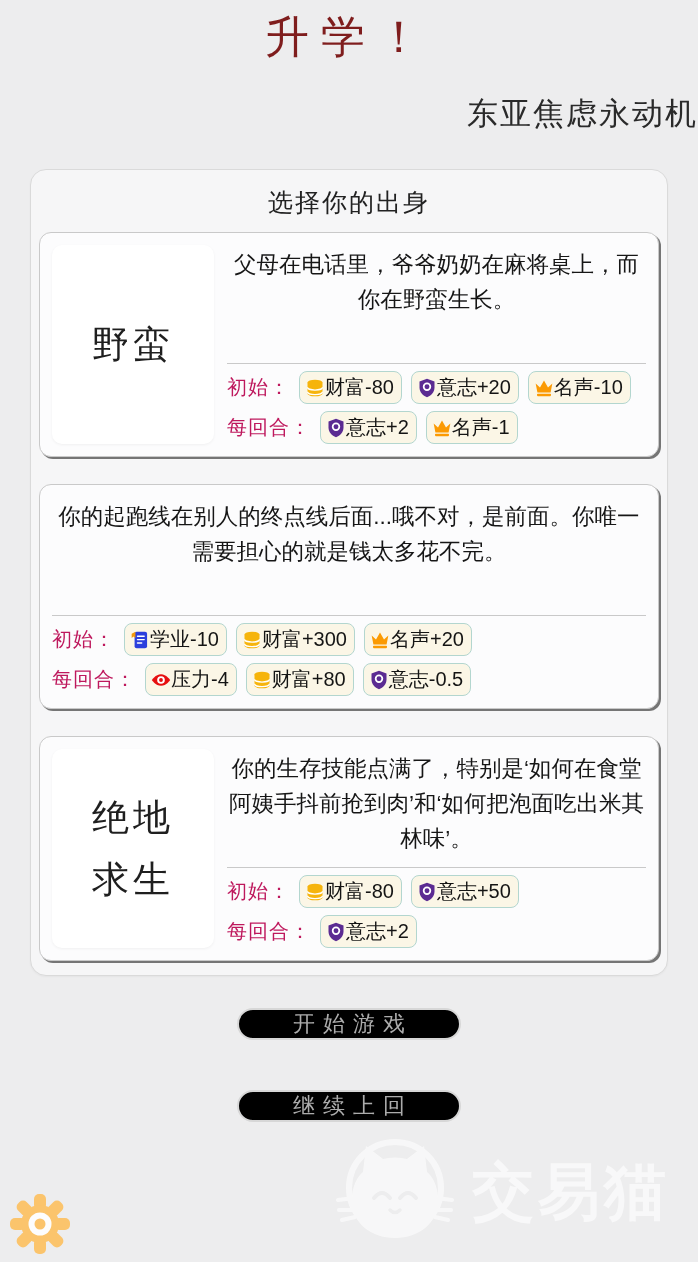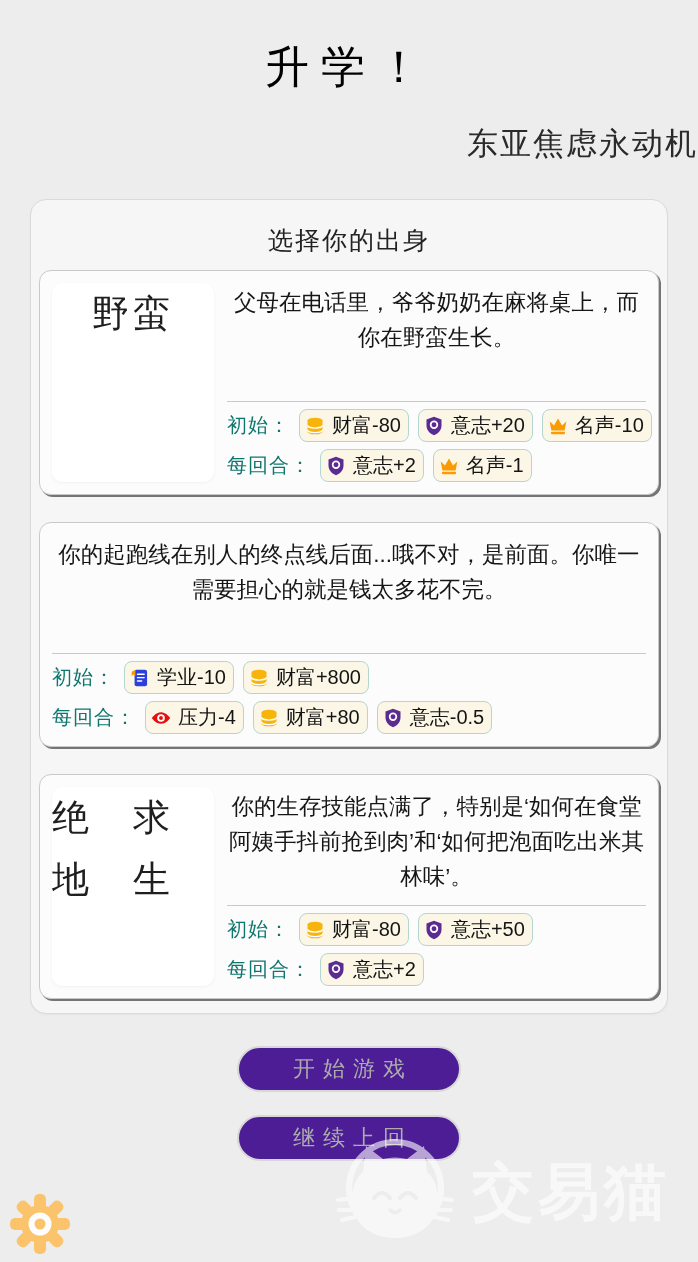--- a/index.html
+++ b/index.html
@@ -4,78 +4,78 @@
 <style>
   html,body{margin:0;padding:0;}
   body{
     width:698px;height:1262px;
     background:#ededee;
     font-family:"Liberation Sans","DejaVu Sans",sans-serif;
     position:relative;overflow:hidden;
     color:#222;
   }
   .title{
-    margin:0;padding-top:38px;
+    margin:0;padding-top:8px;
     text-align:center;font-size:44px;font-weight:500;
-    letter-spacing:12px;color:#000000;
+    letter-spacing:12px;color:#7f1d1d;
   }
   .subtitle{
     margin:26px 0 0;
     text-align:right;font-size:31px;font-weight:400;
     letter-spacing:2px;color:#2a2a2a;
   }
   .panel{
     box-sizing:border-box;
     width:638px;margin:34px auto 0;
     background:#f6f6f7;
     border:1px solid #dadada;border-radius:16px;
     box-shadow:0 1px 2px rgba(0,0,0,.04);
-    padding:8px 8px 14px;
+    padding:0 8px 14px;
   }
   .panel-header{
     text-align:center;font-size:25px;color:#222;
     padding:16px 0 13px;letter-spacing:2px;
   }
   .cards{display:flex;flex-direction:column;gap:27px;}
   .card{
     box-sizing:border-box;height:225px;
     background:#fcfcfd;
     border:1px solid #c9c9c9;border-radius:12px;
     box-shadow:2px 2px 0 #757575;
     display:flex;gap:13px;padding:12px;cursor:pointer;
   }
   .name-box{
     flex:0 0 162px;background:#fff;border-radius:10px;
-    display:flex;flex-direction:row;align-items:flex-start;justify-content:center;
+    display:flex;flex-direction:column;align-items:center;justify-content:center;
     font-size:37px;line-height:62px;color:#1f1f1f;letter-spacing:4px;
     box-shadow:0 1px 3px rgba(0,0,0,.05);
   }
   .card-body{
     flex:1;min-width:0;display:flex;flex-direction:column;
     justify-content:space-between;padding-top:2px;text-align:center;
   }
   .desc{font-size:22.5px;line-height:35px;color:#161616;}
   .divider{border-top:1px solid #c9c9c9;margin-bottom:4px;}
   .stat-row{display:flex;align-items:center;gap:9px;margin-top:7px;}
-  .stat-row-label{font-size:20px;color:#0f766e;flex:none;letter-spacing:1px;font-family:Liberation Mono, monospace;}
+  .stat-row-label{font-size:20px;color:#be185d;flex:none;letter-spacing:1px;font-family:Liberation Mono, monospace;}
   .badge{
-    display:inline-flex;align-items:center;gap:7px;
+    display:inline-flex;align-items:center;gap:0;
     background:#fbf6e6;border:1px solid #b3d6cf;border-radius:8px;
     padding:2px 7px 2px 5px;font-size:20px;color:#141414;white-space:nowrap;
   }
   .sicon{display:inline-flex;}
   .sicon svg{width:20px;height:20px;display:block;}
   .btn{
-    width:224px;height:46px;box-sizing:border-box;margin:0 auto;
-    border:2px solid #d7d7d7;border-radius:24px;background:#4c1d95;
+    width:224px;height:32px;box-sizing:border-box;margin:0 auto;
+    border:2px solid #d7d7d7;border-radius:24px;background:#000000;
     color:#acacac;font-size:22px;letter-spacing:8px;text-indent:8px;
     display:flex;align-items:center;justify-content:center;cursor:pointer;
   }
   .btn-start{margin-top:32px;}
-  .btn-continue{margin-top:23px;}
+  .btn-continue{margin-top:50px;}
   .gear{position:absolute;left:8px;bottom:6px;width:64px;height:64px;cursor:pointer;}
   .watermark{
     position:absolute;right:28px;bottom:16px;
     display:flex;align-items:center;gap:16px;pointer-events:none;
   }
   .wm-text{
     font-size:62px;font-weight:700;letter-spacing:4px;
     color:rgba(255,255,255,.62);
   }
 </style>
@@ -170,21 +170,30 @@
                   <span>学业-10</span>
                 </span>
                 <span class="badge">
                   <span class="sicon">
                     <svg viewBox="0 0 24 24">
                       <ellipse cx="12" cy="5.5" rx="9" ry="3.5" fill="#f6b40c"></ellipse>
                       <path d="M3 5.5v13c0 1.9 4 3.5 9 3.5s9-1.6 9-3.5v-13z" fill="#f6b40c"></path>
                       <path d="M3 11c0 1.9 4 3.5 9 3.5s9-1.6 9-3.5M3 16.5c0 1.9 4 3.5 9 3.5s9-1.6 9-3.5" fill="none" stroke="#fff" stroke-width="1.6"></path>
                     </svg>
                   </span>
-                  <span>财富+800</span>
+                  <span>财富+300</span>
+                </span>
+                <span class="badge">
+                  <span class="sicon">
+                    <svg viewBox="0 0 24 24">
+                      <path d="M2 6.5l5.2 4.8L12 3l4.8 8.3L22 6.5l-2.1 11H4.1z" fill="#fb9a03"></path>
+                      <rect x="3.6" y="18.8" width="16.8" height="3" rx="1" fill="#fb9a03"></rect>
+                    </svg>
+                  </span>
+                  <span>名声+20</span>
                 </span>
               </div>
         <div class="stat-row">
           <span class="stat-row-label">每回合：</span>
         <span class="badge">
                   <span class="sicon">
                     <svg viewBox="0 0 24 24">
                       <path d="M1 12s4.5-7 11-7 11 7 11 7-4.5 7-11 7S1 12 1 12z" fill="#e60f0f"></path>
                       <circle cx="12" cy="12" r="4.6" fill="#fff"></circle>
                       <circle cx="12" cy="12" r="2.3" fill="#e60f0f"></circle>

